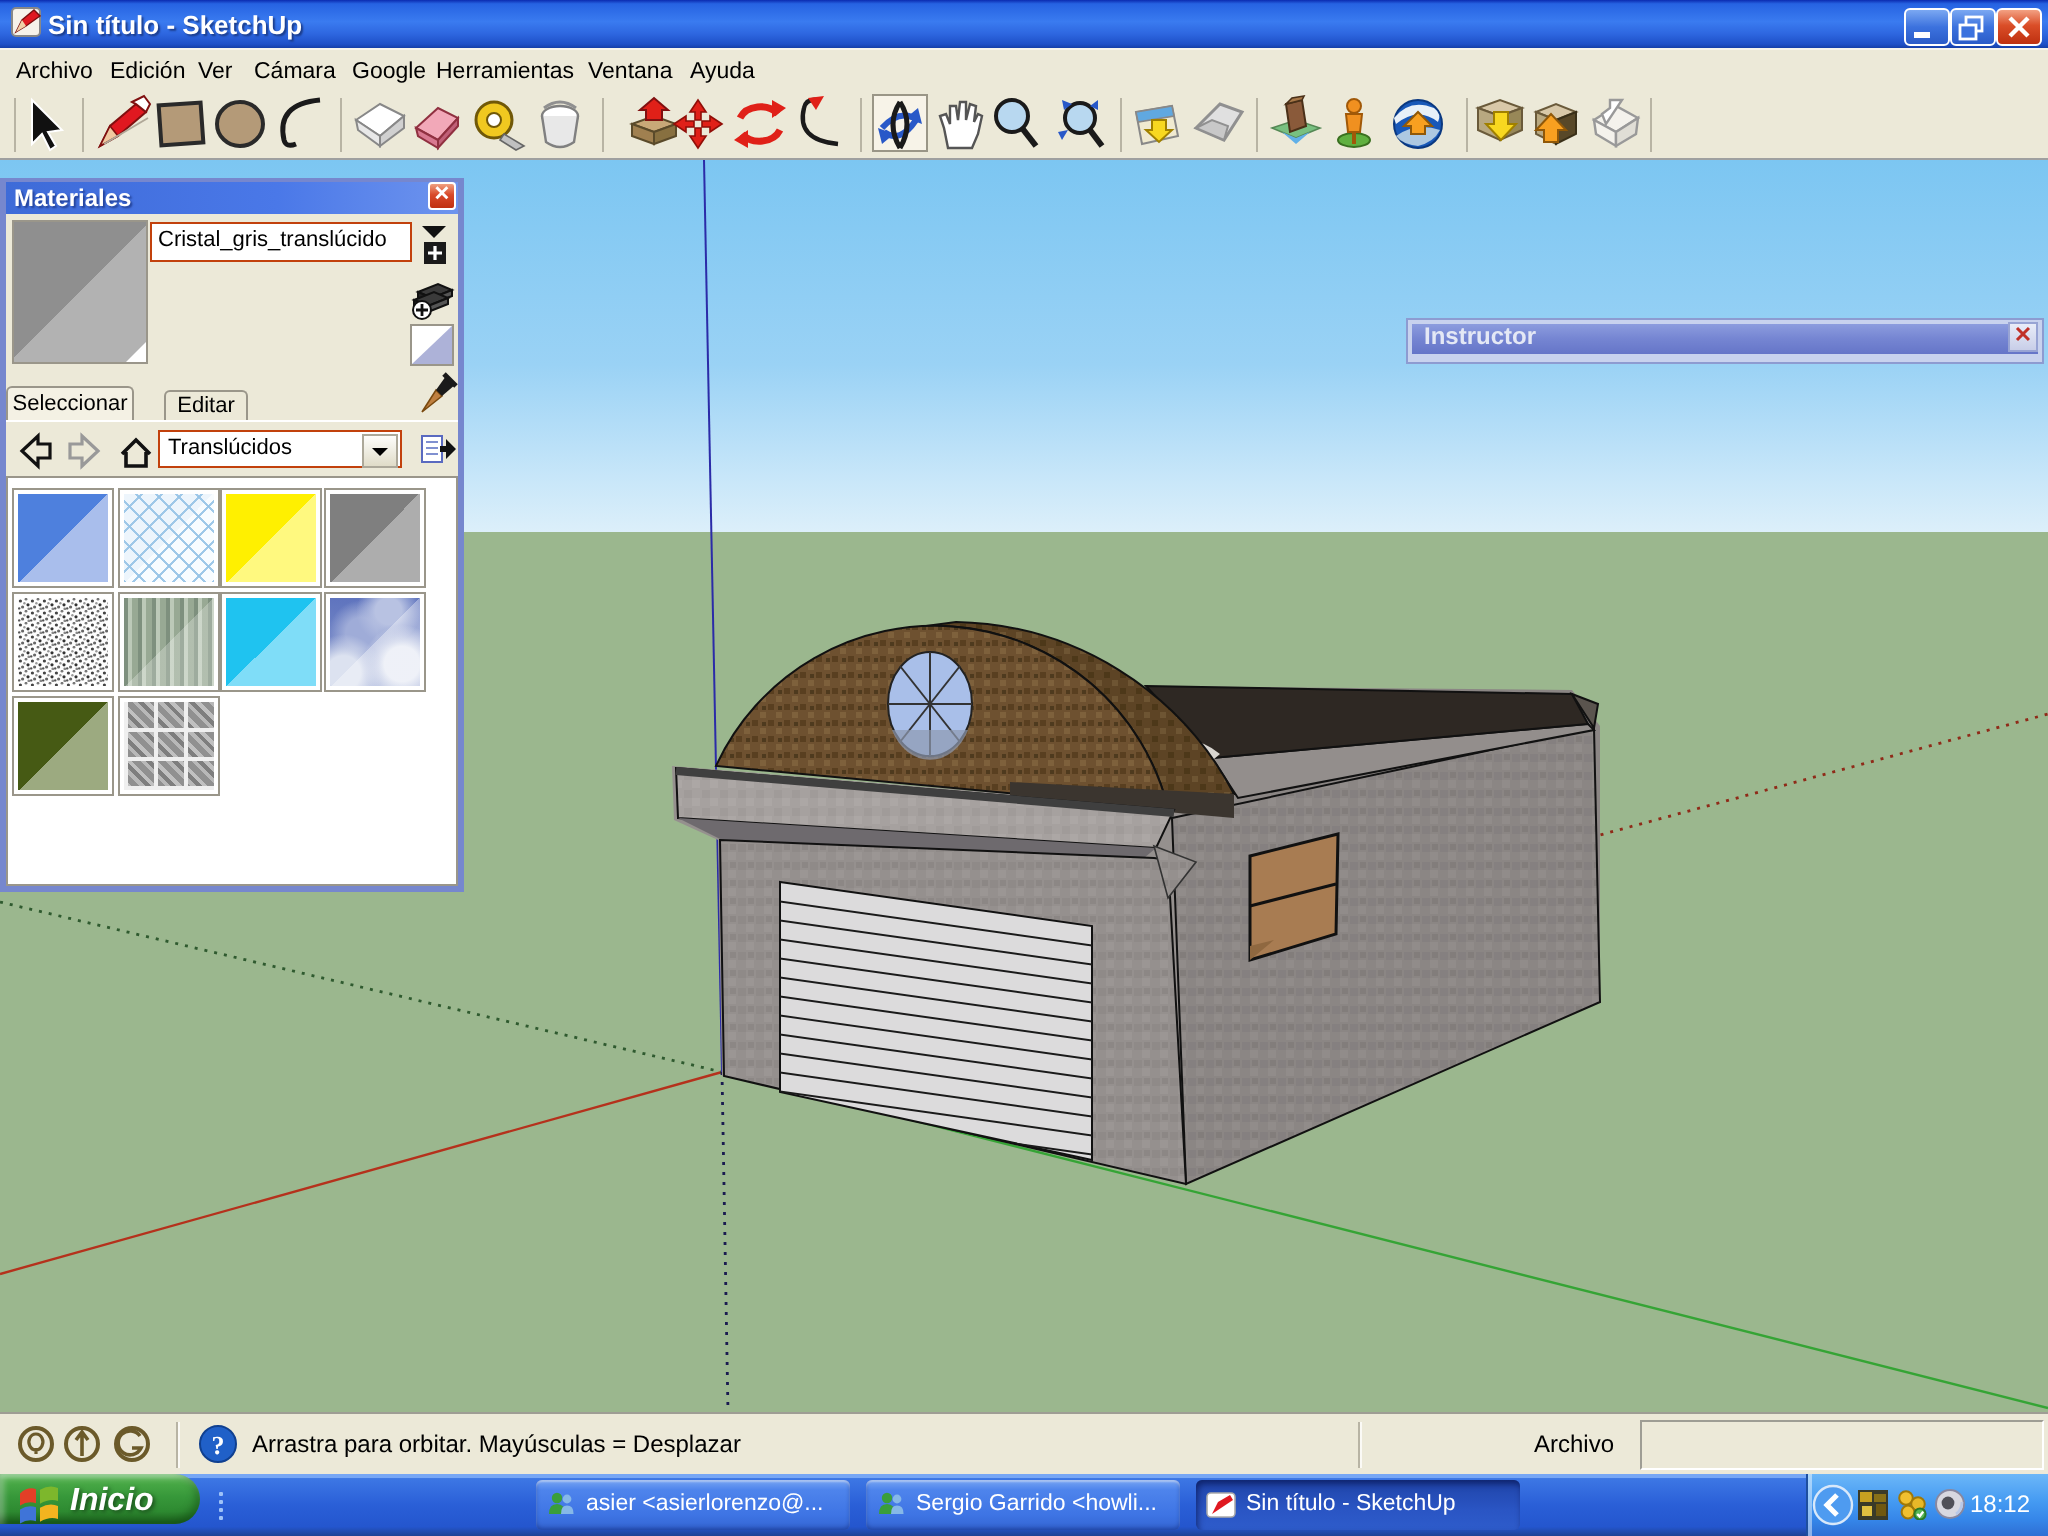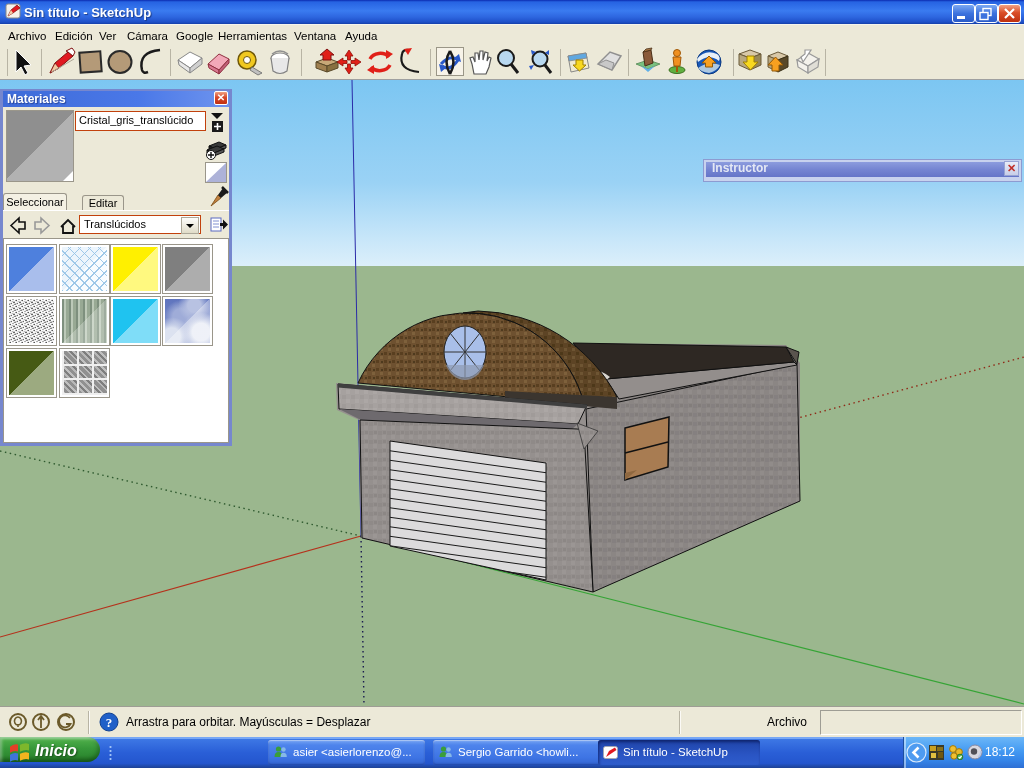--- a/index.html
+++ b/index.html
@@ -509,21 +509,21 @@
 
     <div class="tkb abs" style="left:268px;width:157px;">
       <svg class="tki" width="15" height="15" viewBox="0 0 15 15">
         <circle cx="5.5" cy="4" r="2.6" fill="#3A9E3A"></circle>
           <path d="M1.5,12 Q1.5,7 5.5,7 Q9.5,7 9.5,12 Z" fill="#3A9E3A"></path>
         <circle cx="10.5" cy="4.5" r="2.2" fill="#86B8E8"></circle>
           <path d="M7.5,12 Q7.5,7.8 10.5,7.8 Q13.8,7.8 13.8,12 Z" fill="#86B8E8"></path>
       </svg>
       <span>asier &lt;asierlorenzo@...</span>
     </div>
-    <div class="tkb abs" style="left:433px;width:157px;padding-left:40px;">
+    <div class="tkb abs" style="left:433px;width:157px;">
       <svg class="tki" width="15" height="15" viewBox="0 0 15 15">
         <circle cx="5.5" cy="4" r="2.6" fill="#3A9E3A"></circle>
           <path d="M1.5,12 Q1.5,7 5.5,7 Q9.5,7 9.5,12 Z" fill="#3A9E3A"></path>
         <circle cx="10.5" cy="4.5" r="2.2" fill="#86B8E8"></circle>
           <path d="M7.5,12 Q7.5,7.8 10.5,7.8 Q13.8,7.8 13.8,12 Z" fill="#86B8E8"></path>
       </svg>
       <span>Sergio Garrido &lt;howli...</span>
     </div>
     <div class="tkb pressed abs" style="left:598px;width:162px;">
       <svg class="tki" width="15" height="15" viewBox="0 0 15 15">

